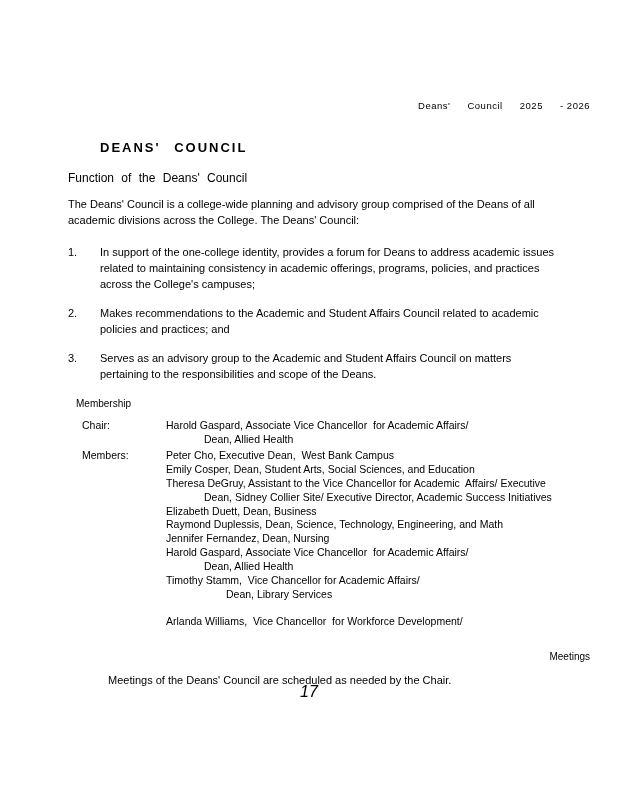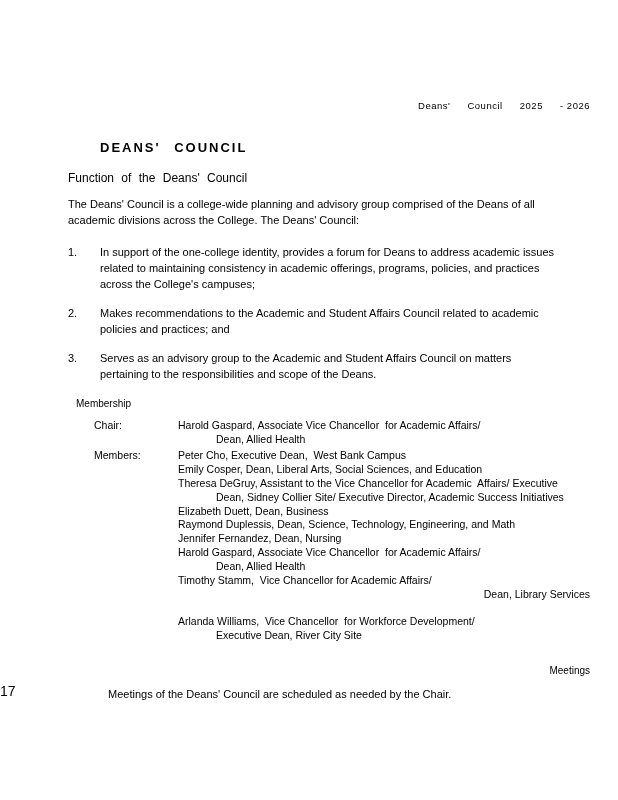--- a/index.html
+++ b/index.html
@@ -83,56 +83,58 @@
   }
 
   .subhead {
     font-size: 10px;
     margin: 16px 0 10px 8px;
   }
 
   .roster {
     font-size: 10.5px;
     line-height: 1.32;
-    margin-left: 26px;
+    margin-left: 14px;
   }
   .roster-row {
     display: flex;
     align-items: flex-start;
     margin-bottom: 2px;
   }
   .roster-label {
     width: 84px;
     flex: 0 0 84px;
   }
   .roster-names {
     flex: 1;
   }
   .roster-names .name {
     white-space: pre-wrap;
   }
   .indent1 { padding-left: 38px; display: block; }
-  .indent2 { padding-left: 60px; display: block; text-align: right; }
+  .indent2 { padding-left: 60px; display: block; }
 
   .meetings-head {
     font-size: 10px;
     margin: 22px 0 12px 0;
     text-align: right;
   }
   .meetings-body {
     font-size: 11px;
     margin-left: 40px;
   }
 
   .page-number {
     position: absolute;
     top: 683px;
     left: 0;
     width: 618px;
-    font-size: 14px;
+    text-align: center;
+    font-size: 16px;
+    font-style: italic;
   }
 </style>
 </head>
 <body>
 
 <div class="page">
 
   <div class="header-line">
     <span>Deans'</span>
     <span>Council</span>
@@ -172,33 +174,32 @@
         <div class="roster-names">
           <span class="name">Harold Gaspard, Associate Vice Chancellor  for Academic Affairs/</span>
           <span class="indent1">Dean, Allied Health</span>
         </div>
       </div>
 
       <div class="roster-row">
         <div class="roster-label">Members:</div>
         <div class="roster-names">
           <span class="name">Peter Cho, Executive Dean,  West Bank Campus</span><br>
-          <span class="name">Emily Cosper, Dean, Liberal Arts, Social Sciences, and Education</span><br>
+          <span class="name">Emily Cosper, Dean, Student Arts, Social Sciences, and Education</span><br>
           <span class="name">Theresa DeGruy, Assistant to the Vice Chancellor for Academic  Affairs/ Executive</span>
           <span class="indent1">Dean, Sidney Collier Site/ Executive Director, Academic Success Initiatives</span>
           <span class="name">Elizabeth Duett, Dean, Business</span><br>
           <span class="name">Raymond Duplessis, Dean, Science, Technology, Engineering, and Math</span><br>
           <span class="name">Jennifer Fernandez, Dean, Nursing</span><br>
           <span class="name">Harold Gaspard, Associate Vice Chancellor  for Academic Affairs/</span>
           <span class="indent1">Dean, Allied Health</span>
           <span class="name">Timothy Stamm,  Vice Chancellor for Academic Affairs/</span>
           <span class="indent2">Dean, Library Services</span>
           <br>
           <span class="name">Arlanda Williams,  Vice Chancellor  for Workforce Development/</span>
-          <span class="indent1">Executive Dean,  River City Site</span>
         </div>
       </div>
 
     </div>
 
     <div class="meetings-head">Meetings</div>
     <div class="meetings-body">Meetings of the Deans' Council are scheduled as needed by the Chair.</div>
 
   </div>
 

